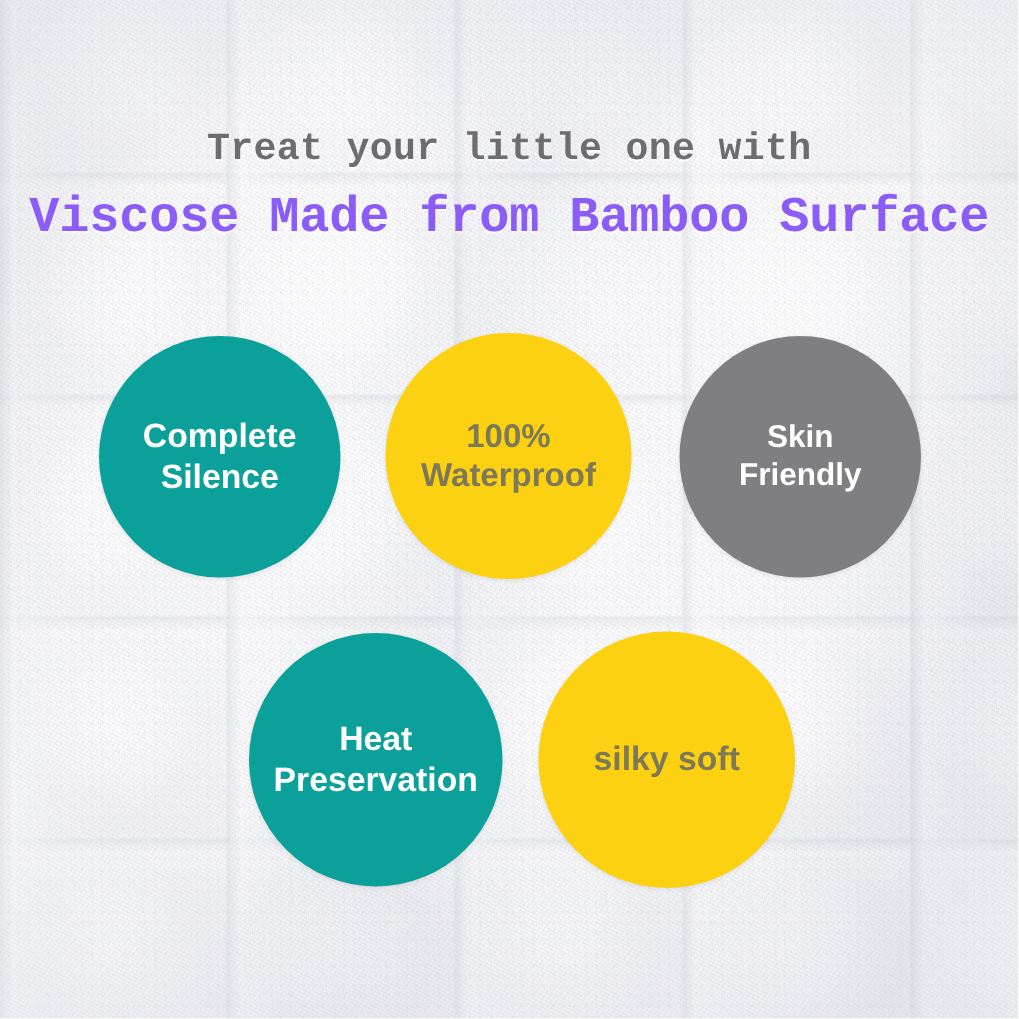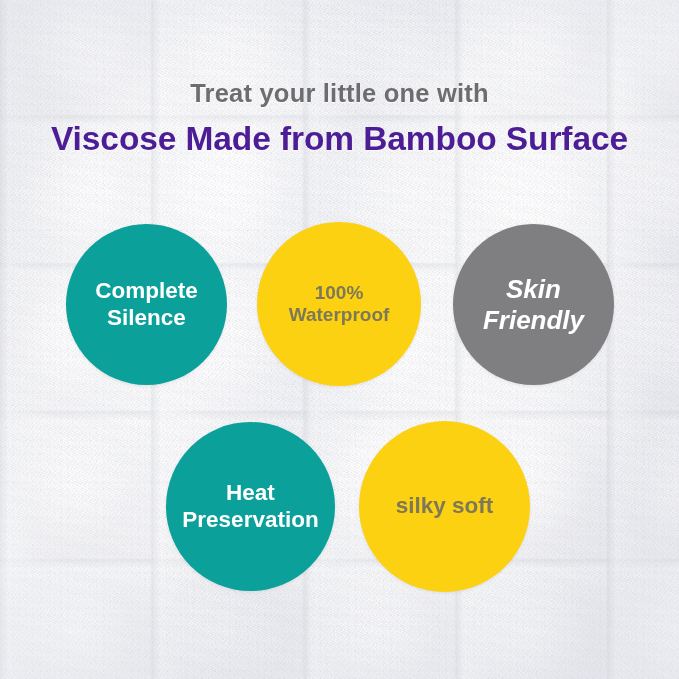--- a/index.html
+++ b/index.html
@@ -117,39 +117,40 @@
       rgba(255,255,255,0) 0%,
       rgba(255,255,255,0) 62%,
       rgba(236,237,241,0.35) 100%);
   }
 
   
   .headline-block {
     position: absolute;
     left: 0;
     right: 0;
-    top: 79px;
+    top: 86px;
     text-align: center;
     z-index: 5;
+    font-family: Liberation Mono, monospace;
   }
 
   .eyebrow {
     font-size: 25.5px;
     font-weight: bold;
     color: #6d6d70;
     letter-spacing: 0.2px;
     line-height: 1.1;
     margin: 0 0 13px 0;
     text-shadow: 0 1px 1px rgba(255,255,255,0.85);
   }
 
   .headline {
     font-size: 33.5px;
     font-weight: bold;
-    color: #4c1d95;
+    color: #8b5cf6;
     letter-spacing: -0.1px;
     line-height: 1.15;
     margin: 0;
     text-shadow: 0 1px 1px rgba(255,255,255,0.8);
   }
 
   
   .badge {
     position: absolute;
     border-radius: 50%;
@@ -179,22 +180,22 @@
   
   #badge-complete-silence { left: 66px;  top: 224px; width: 161px; height: 161px; }
   #badge-waterproof       { left: 257px; top: 222px; width: 164px; height: 164px; }
   #badge-skin-friendly    { left: 453px; top: 224px; width: 161px; height: 161px; }
 
   
   #badge-heat-preservation { left: 166px; top: 422px; width: 169px; height: 169px; }
   #badge-silky-soft        { left: 359px; top: 421px; width: 171px; height: 171px; }
 
   #badge-complete-silence .label  { font-size: 22.5px; text-align: center; }
-  #badge-waterproof .label        { font-size: 19px; }
-  #badge-skin-friendly .label     { font-size: 26px; font-style: italic; }
+  #badge-waterproof .label        { font-size: 22px; }
+  #badge-skin-friendly .label     { font-size: 21px; }
   #badge-heat-preservation .label { font-size: 22.5px; }
   #badge-silky-soft .label        { font-size: 22.5px; }
 </style>
 </head>
 <body>
 
 <div id="stage">
 
   <div class="bg-base"></div>
   <div class="bg-quilt"></div>

